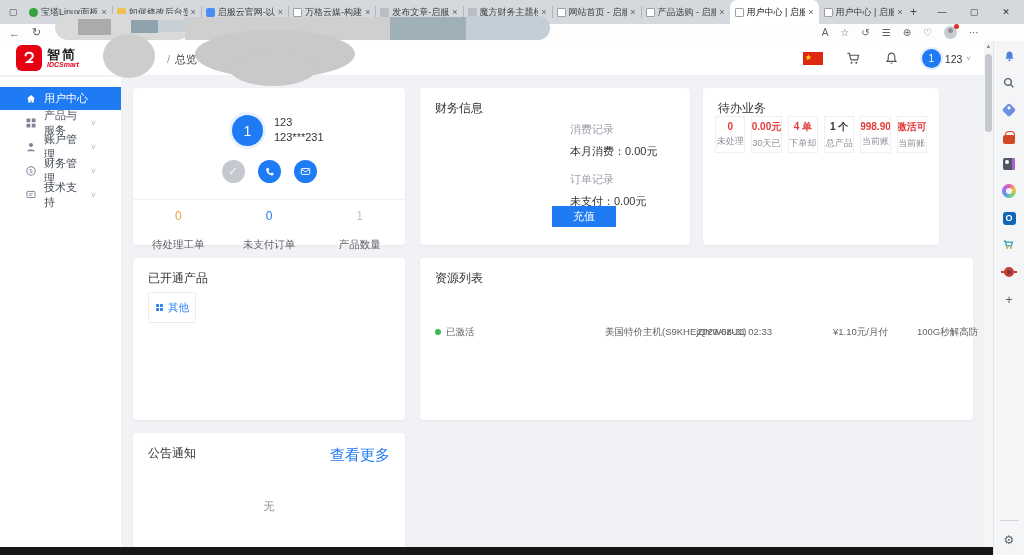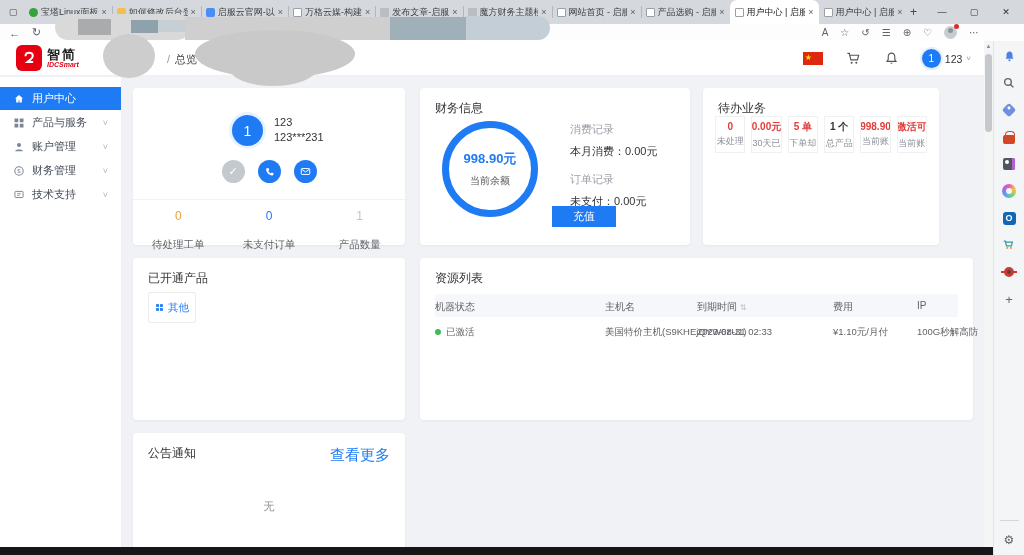--- a/index.html
+++ b/index.html
@@ -56,21 +56,21 @@
 .hright{position:absolute;right:22px;top:0;height:35px;display:flex;align-items:center;gap:23px}
 .flag{width:20px;height:13px;background:#de2910;position:relative}
 .flag .star{position:absolute;left:2px;top:-1px;color:#ffde00;font-size:8px;line-height:13px}
 .hic{color:#555;display:flex;align-items:center}
 .userchip{display:flex;align-items:center;gap:4px}
 .uav{width:19px;height:19px;border-radius:50%;background:#1f7bf4;color:#fff;font-size:10px;display:flex;align-items:center;justify-content:center;box-shadow:0 0 0 2px #e3eefe}
 .uname{font-size:10.5px;color:#333}
 .ucaret{font-size:8px;color:#999}
 
 .appsidebar{position:absolute;top:36px;left:0;width:122px;bottom:0;background:#fff;border-right:1px solid #eef0f2;padding-top:10px}
-.mi{height:23px;display:flex;align-items:center;gap:7px;padding:0 13px;font-size:11px;color:#454c59;margin-bottom:1px;cursor:default}
+.mi{height:23px;display:flex;align-items:center;gap:7px;padding:0 25px;font-size:11px;color:#454c59;margin-bottom:1px;cursor:default}
 .mi svg{color:#7d8594;flex:none}
 .mi .chev{margin-left:auto;color:#b0b4bb;font-size:9px}
 .mi.active{background:#1f7bf4;color:#fff}
 .mi.active svg{color:#fff}
 
 
 .card{position:absolute;background:#fff;border-radius:4px;box-shadow:0 1px 3px rgba(0,0,0,.05)}
 .ctitle{position:absolute;left:15px;top:12px;font-size:12px;color:#333;font-weight:normal}
 #card-user{left:133px;top:47px;width:272px;height:157px}
 #card-fin{left:420px;top:47px;width:270px;height:157px}
@@ -352,24 +352,20 @@
       </div>
       <div class="stat">
         <div class="v v-grey">1</div>
         <div class="l">产品数量</div>
       </div>
     </div>
   </div>
 
   <div class="card" id="card-fin">
     <div class="ctitle">财务信息</div>
-    <div class="fin-ring">
-      <div class="fin-bal">998.90元</div>
-      <div class="fin-ballabel">当前余额</div>
-    </div>
     <div class="fin-right">
       <div class="fr-t">消费记录</div>
       <div class="fr-v">本月消费：0.00元</div>
       <div class="fr-t">订单记录</div>
       <div class="fr-v">未支付：0.00元</div>
     </div>
     <button class="fin-btn">充值</button>
   </div>
 
   <div class="card" id="card-todo">
@@ -377,21 +373,21 @@
     <div class="todo-row">
       <div class="tbox">
           <span class="v">0</span>
           <span class="l">未处理</span>
         </div>
       <div class="tbox">
           <span class="v">0.00元</span>
           <span class="l">30天已</span>
         </div>
       <div class="tbox">
-          <span class="v">5 单</span>
+          <span class="v">4 单</span>
           <span class="l">下单却</span>
         </div>
       <div class="tbox">
           <span class="v dark">1 个</span>
           <span class="l">总产品</span>
         </div>
       <div class="tbox">
           <span class="v">998.90</span>
           <span class="l">当前账</span>
         </div>
@@ -412,27 +408,20 @@
             <rect x="2" y="9" width="5" height="5"></rect>
             <rect x="9" y="9" width="5" height="5"></rect>
           </g>
         </svg>
       <span class="prod-label">其他</span>
     </div>
   </div>
 
   <div class="card" id="card-res">
     <div class="ctitle">资源列表</div>
-    <div class="res-head">
-      <span class="rh c0">机器状态</span>
-      <span class="rh c1">主机名</span>
-      <span class="rh c2"><span>到期时间</span> <span class="sort">⇅</span></span>
-      <span class="rh c3">费用</span>
-      <span class="rh c4">IP</span>
-    </div>
     <div class="res-row">
       <span class="rc c0"><span class="dot"></span><span>已激活</span></span>
       <span class="rc c1">美国特价主机(S9KHEjQYW6zU1)</span>
       <span class="rc c2">2023-08-31 02:33</span>
       <span class="rc c3">¥1.10元/月付</span>
       <span class="rc c4">100G秒解高防</span>
     </div>
   </div>
 
   <div class="card" id="card-notice">

